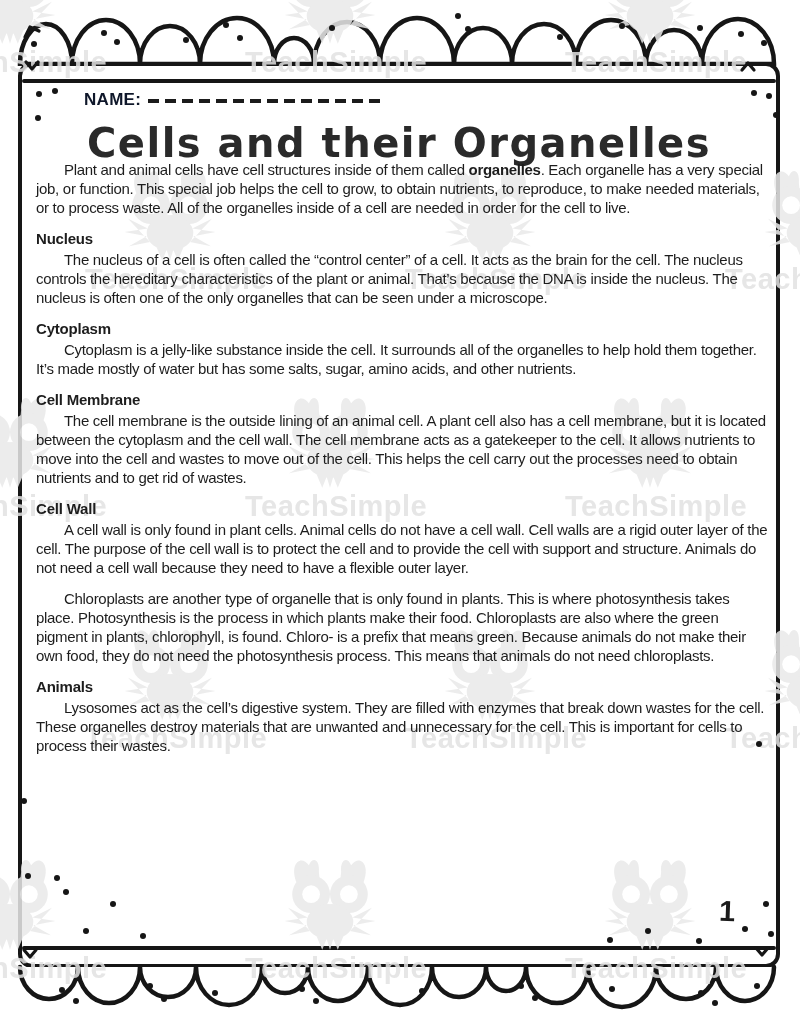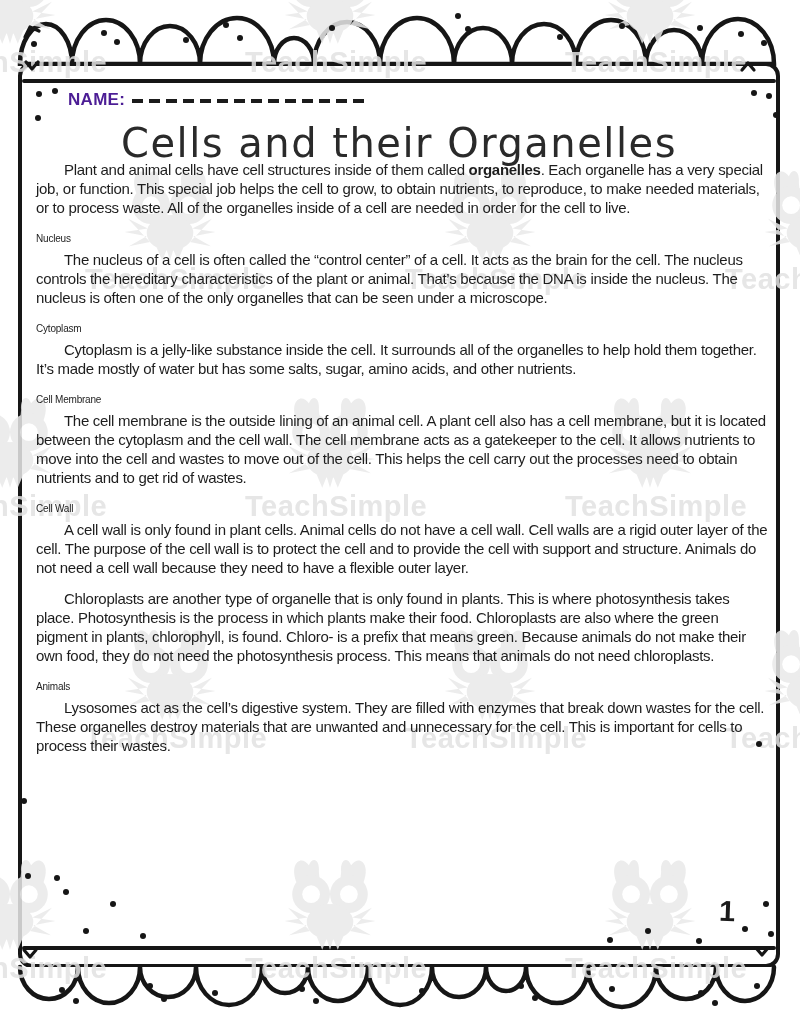--- a/index.html
+++ b/index.html
@@ -18,39 +18,39 @@
   .inner-line.bottom{top:946px;}
   .scallops{position:absolute; left:16px; width:766px; z-index:1;}
   .scallops.top{top:10px; height:56px;}
   .scallops.bottom{top:964px; height:54px;}
   
   .watermark-layer{position:absolute; inset:0; z-index:2; opacity:.85; pointer-events:none;}
   .wm-tile{position:absolute; width:170px; text-align:center;}
   .wm-text{font-size:29px; font-weight:bold; color:#e2e2e2; letter-spacing:.5px; margin-top:-4px; white-space:nowrap;}
   
   .content{position:absolute; inset:0; z-index:3;}
-  .field-label{font-weight:bold; font-size:17px; letter-spacing:.3px; color:#4c1d95;}
+  .field-label{font-weight:bold; font-size:17px; letter-spacing:.3px; color:#0f172a;margin-left:16px;}
   .blank{
     display:inline-block; height:4px; margin-bottom:2px; margin-left:7px;
     background:repeating-linear-gradient(90deg,#1b1b1b 0 11px, transparent 11px 17px);
   }
   .name-group{position:absolute; left:68px; top:90px;}
   .date-group{position:absolute; left:558px; top:90px;}
   .title{
     position:absolute; left:40px; top:120px; width:718px; text-align:center;
-    font-family:"DejaVu Sans", sans-serif; font-weight:400; font-size:40px;
+    font-family:"DejaVu Sans", sans-serif; font-weight:700; font-size:40px;
     letter-spacing:1.5px; color:#2a2a2a;
   }
   .article{
     position:absolute; left:36px; top:160px; width:732px;
     font-size:15px; line-height:19px; letter-spacing:-0.3px; color:#1d1d1d;
   }
   .article p{margin:0; text-indent:28px;}
   .section{margin-top:12px;}
-  .section h3{margin:0 0 2px 0; font-size:10px; font-weight:400; letter-spacing:-0.2px;}
+  .section h3{margin:0 0 2px 0; font-size:15px; font-weight:700; letter-spacing:-0.2px;}
   .bold-term{font-weight:bold;}
   .page-number{
     position:absolute; left:719px; top:895px; font-size:29px; font-weight:600;
     transform:rotate(2deg); color:#1b1b1b;
   }
   
   .doodles{position:absolute; inset:0; z-index:4; pointer-events:none;}
 </style>
 </head>
 <body>

